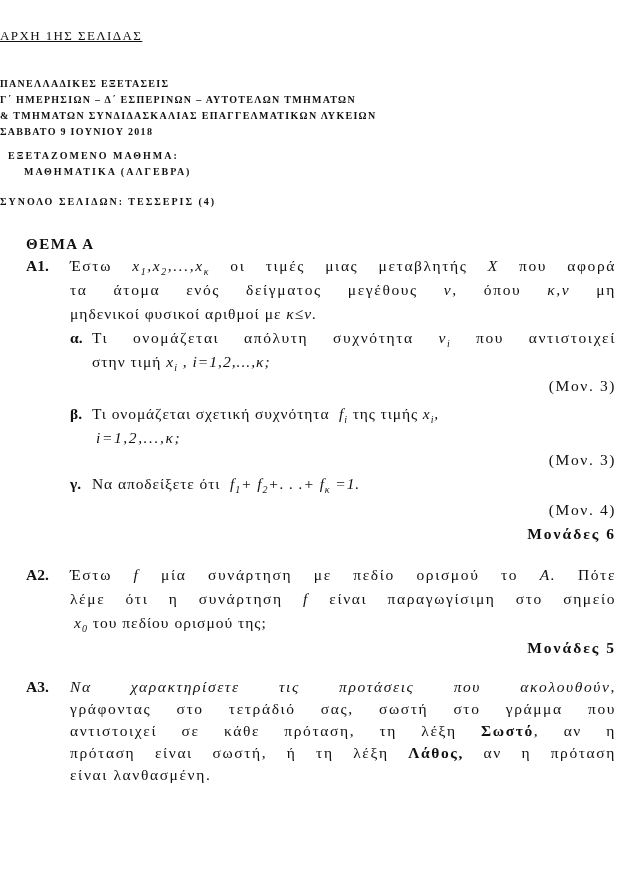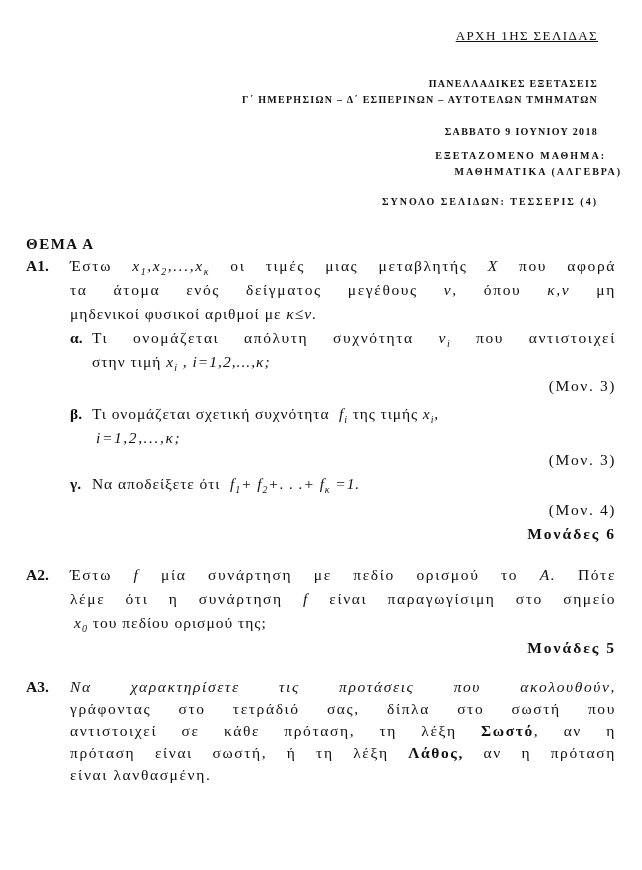--- a/index.html
+++ b/index.html
@@ -1,19 +1,19 @@
 <!DOCTYPE html>
 <html><head>
 <meta charset="utf-8">
 <style>
   html, body { margin: 0; padding: 0; background: #ffffff; }
   body { width: 642px; height: 870px; position: relative; overflow: hidden;
          font-family: "Liberation Serif", "DejaVu Serif", serif; color: #111; }
   .page { position: absolute; left: 0; top: 0; width: 642px; height: 870px; }
-  .center { position: absolute; left: 0; width: 598px; text-align: right; }
+  .center { position: absolute; left: 0; width: 598px; text-align: left; }
   .hdr-top { top: 28px; font-size: 13px; letter-spacing: 1.4px; text-decoration: underline; }
   .bold { font-weight: bold; }
   .hdr-line { font-size: 10px; font-weight: bold; letter-spacing: 1.3px; line-height: 16px; }
   .h1 { top: 76px; } .h2 { top: 92px; } .h3 { top: 108px; } .h4 { top: 124px; }
   .s1 { top: 148px; letter-spacing: 2px; padding-left: 8px; } .s2 { top: 164px; letter-spacing: 2px; padding-left: 24px; }
   .pages { top: 194px; letter-spacing: 2px; }
 
   .thema { position: absolute; left: 26px; top: 236px; font-size: 15px; font-weight: bold; letter-spacing: 1.5px; }
   .line { position: absolute; font-size: 15.5px; letter-spacing: 1.6px; white-space: nowrap; line-height: 20px; }
   .just { text-align: justify; text-align-last: justify; }
@@ -25,20 +25,21 @@
 </style>
 </head>
 <body>
 
 <div class="page">
 
   <div class="center hdr-top">ΑΡΧΗ 1ΗΣ ΣΕΛΙΔΑΣ</div>
 
   <div class="center hdr-line h1">ΠΑΝΕΛΛΑΔΙΚΕΣ ΕΞΕΤΑΣΕΙΣ</div>
   <div class="center hdr-line h2">Γ΄ ΗΜΕΡΗΣΙΩΝ – Δ΄ ΕΣΠΕΡΙΝΩΝ – ΑΥΤΟΤΕΛΩΝ ΤΜΗΜΑΤΩΝ</div>
+  <div class="center hdr-line h3">&amp; ΤΜΗΜΑΤΩΝ ΣΥΝΔΙΔΑΣΚΑΛΙΑΣ ΕΠΑΓΓΕΛΜΑΤΙΚΩΝ ΛΥΚΕΙΩΝ</div>
   <div class="center hdr-line h4">ΣΑΒΒΑΤΟ 9 ΙΟΥΝΙΟΥ 2018</div>
 
   <div class="center hdr-line s1">ΕΞΕΤΑΖΟΜΕΝΟ ΜΑΘΗΜΑ:</div>
   <div class="center hdr-line s2">ΜΑΘΗΜΑΤΙΚΑ (ΑΛΓΕΒΡΑ)</div>
 
   <div class="center hdr-line pages">ΣΥΝΟΛΟ ΣΕΛΙΔΩΝ: ΤΕΣΣΕΡΙΣ (4)</div>
 
   <div class="thema">ΘΕΜΑ Α</div>
 
   <div class="lbl" style="left:26px; top:256px;">Α1.</div>
@@ -105,21 +106,21 @@
     <span>είναι παραγωγίσιμη στο σημείο</span>
   </div>
   <div class="line" style="left:74px; top:613px; letter-spacing:1px;">
     <span class="it">x<sub>0</sub></span>
     <span>του πεδίου ορισμού της;</span>
   </div>
   <div class="right monades" style="top:638px;">Μονάδες 5</div>
 
   <div class="lbl" style="left:26px; top:677px;">Α3.</div>
   <div class="line just" style="left:70px; width:546px; top:677px;font-style:italic;">Να χαρακτηρίσετε τις προτάσεις που ακολουθούν,</div>
-  <div class="line just" style="left:70px; width:546px; top:699px;">γράφοντας στο τετράδιό σας, δίπλα στο σωστή που</div>
+  <div class="line just" style="left:70px; width:546px; top:699px;">γράφοντας στο τετράδιό σας, σωστή στο γράμμα που</div>
   <div class="line just" style="left:70px; width:546px; top:721px;">
     <span>αντιστοιχεί σε κάθε πρόταση, τη λέξη</span>
     <span class="bold">Σωστό</span><span>, αν η</span>
   </div>
   <div class="line just" style="left:70px; width:546px; top:743px;">
     <span>πρόταση είναι σωστή, ή τη λέξη</span>
     <span class="bold">Λάθος,</span>
     <span>αν η πρόταση</span>
   </div>
   <div class="line" style="left:70px; top:765px;">είναι λανθασμένη.</div>

